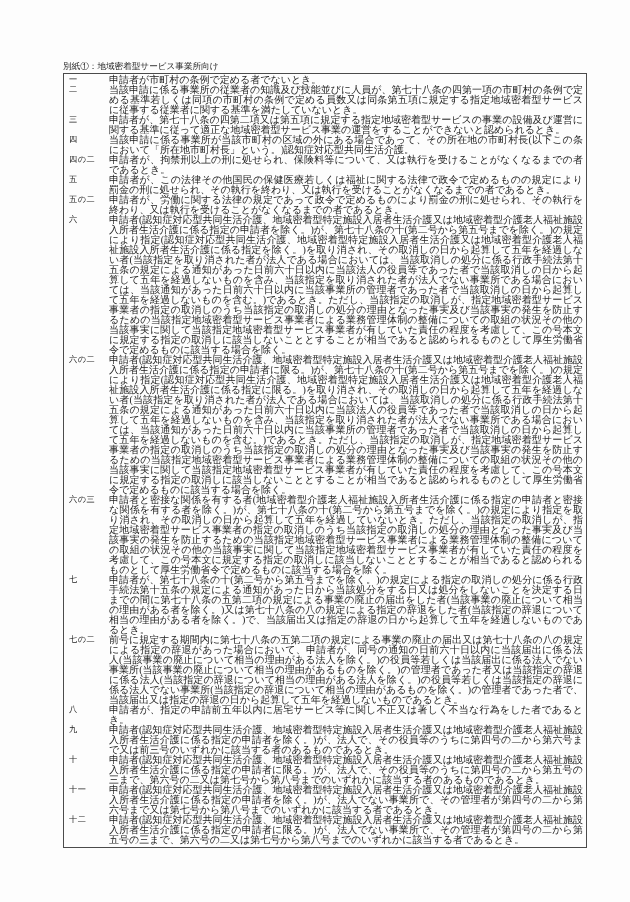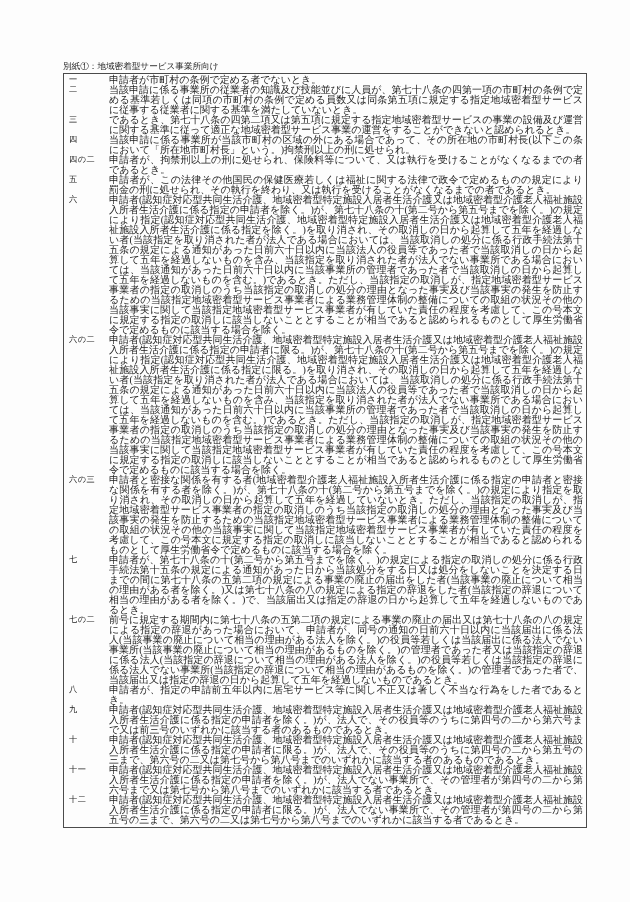--- a/index.html
+++ b/index.html
@@ -70,38 +70,42 @@
     <div class="rule-text">申請者が市町村の条例で定める者でないとき。</div>
   </div>
 
   <div class="rule-row">
     <div class="rule-num">二</div>
     <div class="rule-text">当該申請に係る事業所の従業者の知識及び技能並びに人員が、第七十八条の四第一項の市町村の条例で定める基準若しくは同項の市町村の条例で定める員数又は同条第五項に規定する指定地域密着型サービスに従事する従業者に関する基準を満たしていないとき。</div>
   </div>
 
   <div class="rule-row">
     <div class="rule-num">三</div>
-    <div class="rule-text">であるとき、第七十八条の四第二項又は第五項に規定する指定地域密着型サービスの事業の設備及び運営に関する基準に従って適正な地域密着型サービス事業の運営をすることができないと認められるとき。</div>
+    <div class="rule-text">申請者が、第七十八条の四第二項又は第五項に規定する指定地域密着型サービスの事業の設備及び運営に関する基準に従って適正な地域密着型サービス事業の運営をすることができないと認められるとき。</div>
   </div>
 
   <div class="rule-row">
     <div class="rule-num">四</div>
-    <div class="rule-text">当該申請に係る事業所が当該市町村の区域の外にある場合であって、その所在地の市町村長(以下この条において「所在地市町村長」という。)拘禁刑以上の刑に処せられ。</div>
+    <div class="rule-text">当該申請に係る事業所が当該市町村の区域の外にある場合であって、その所在地の市町村長(以下この条において「所在地市町村長」という。)認知症対応型共同生活介護。</div>
   </div>
 
   <div class="rule-row">
     <div class="rule-num">四の二</div>
     <div class="rule-text">申請者が、拘禁刑以上の刑に処せられ、保険料等について、又は執行を受けることがなくなるまでの者であるとき。</div>
   </div>
 
   <div class="rule-row">
     <div class="rule-num">五</div>
     <div class="rule-text">申請者が、この法律その他国民の保健医療若しくは福祉に関する法律で政令で定めるものの規定により罰金の刑に処せられ、その執行を終わり、又は執行を受けることがなくなるまでの者であるとき。</div>
   </div>
 
+  <div class="rule-row">
+    <div class="rule-num">五の二</div>
+    <div class="rule-text">申請者が、労働に関する法律の規定であって政令で定めるものにより罰金の刑に処せられ、その執行を終わり、又は執行を受けることがなくなるまでの者であるとき。</div>
+  </div>
 
 
   <div class="rule-row">
     <div class="rule-num">六</div>
     <div class="rule-text">申請者(認知症対応型共同生活介護、地域密着型特定施設入居者生活介護又は地域密着型介護老人福祉施設入所者生活介護に係る指定の申請者を除く。)が、第七十八条の十(第二号から第五号までを除く。)の規定により指定(認知症対応型共同生活介護、地域密着型特定施設入居者生活介護又は地域密着型介護老人福祉施設入所者生活介護に係る指定を除く。)を取り消され、その取消しの日から起算して五年を経過しない者(当該指定を取り消された者が法人である場合においては、当該取消しの処分に係る行政手続法第十五条の規定による通知があった日前六十日以内に当該法人の役員等であった者で当該取消しの日から起算して五年を経過しないものを含み、当該指定を取り消された者が法人でない事業所である場合においては、当該通知があった日前六十日以内に当該事業所の管理者であった者で当該取消しの日から起算して五年を経過しないものを含む。)であるとき。ただし、当該指定の取消しが、指定地域密着型サービス事業者の指定の取消しのうち当該指定の取消しの処分の理由となった事実及び当該事実の発生を防止するための当該指定地域密着型サービス事業者による業務管理体制の整備についての取組の状況その他の当該事実に関して当該指定地域密着型サービス事業者が有していた責任の程度を考慮して、この号本文に規定する指定の取消しに該当しないこととすることが相当であると認められるものとして厚生労働省令で定めるものに該当する場合を除く。</div>
   </div>
 
   <div class="rule-row">
     <div class="rule-num">六の二</div>
     <div class="rule-text">申請者(認知症対応型共同生活介護、地域密着型特定施設入居者生活介護又は地域密着型介護老人福祉施設入所者生活介護に係る指定の申請者に限る。)が、第七十八条の十(第二号から第五号までを除く。)の規定により指定(認知症対応型共同生活介護、地域密着型特定施設入居者生活介護又は地域密着型介護老人福祉施設入所者生活介護に係る指定に限る。)を取り消され、その取消しの日から起算して五年を経過しない者(当該指定を取り消された者が法人である場合においては、当該取消しの処分に係る行政手続法第十五条の規定による通知があった日前六十日以内に当該法人の役員等であった者で当該取消しの日から起算して五年を経過しないものを含み、当該指定を取り消された者が法人でない事業所である場合においては、当該通知があった日前六十日以内に当該事業所の管理者であった者で当該取消しの日から起算して五年を経過しないものを含む。)であるとき。ただし、当該指定の取消しが、指定地域密着型サービス事業者の指定の取消しのうち当該指定の取消しの処分の理由となった事実及び当該事実の発生を防止するための当該指定地域密着型サービス事業者による業務管理体制の整備についての取組の状況その他の当該事実に関して当該指定地域密着型サービス事業者が有していた責任の程度を考慮して、この号本文に規定する指定の取消しに該当しないこととすることが相当であると認められるものとして厚生労働省令で定めるものに該当する場合を除く。</div>

